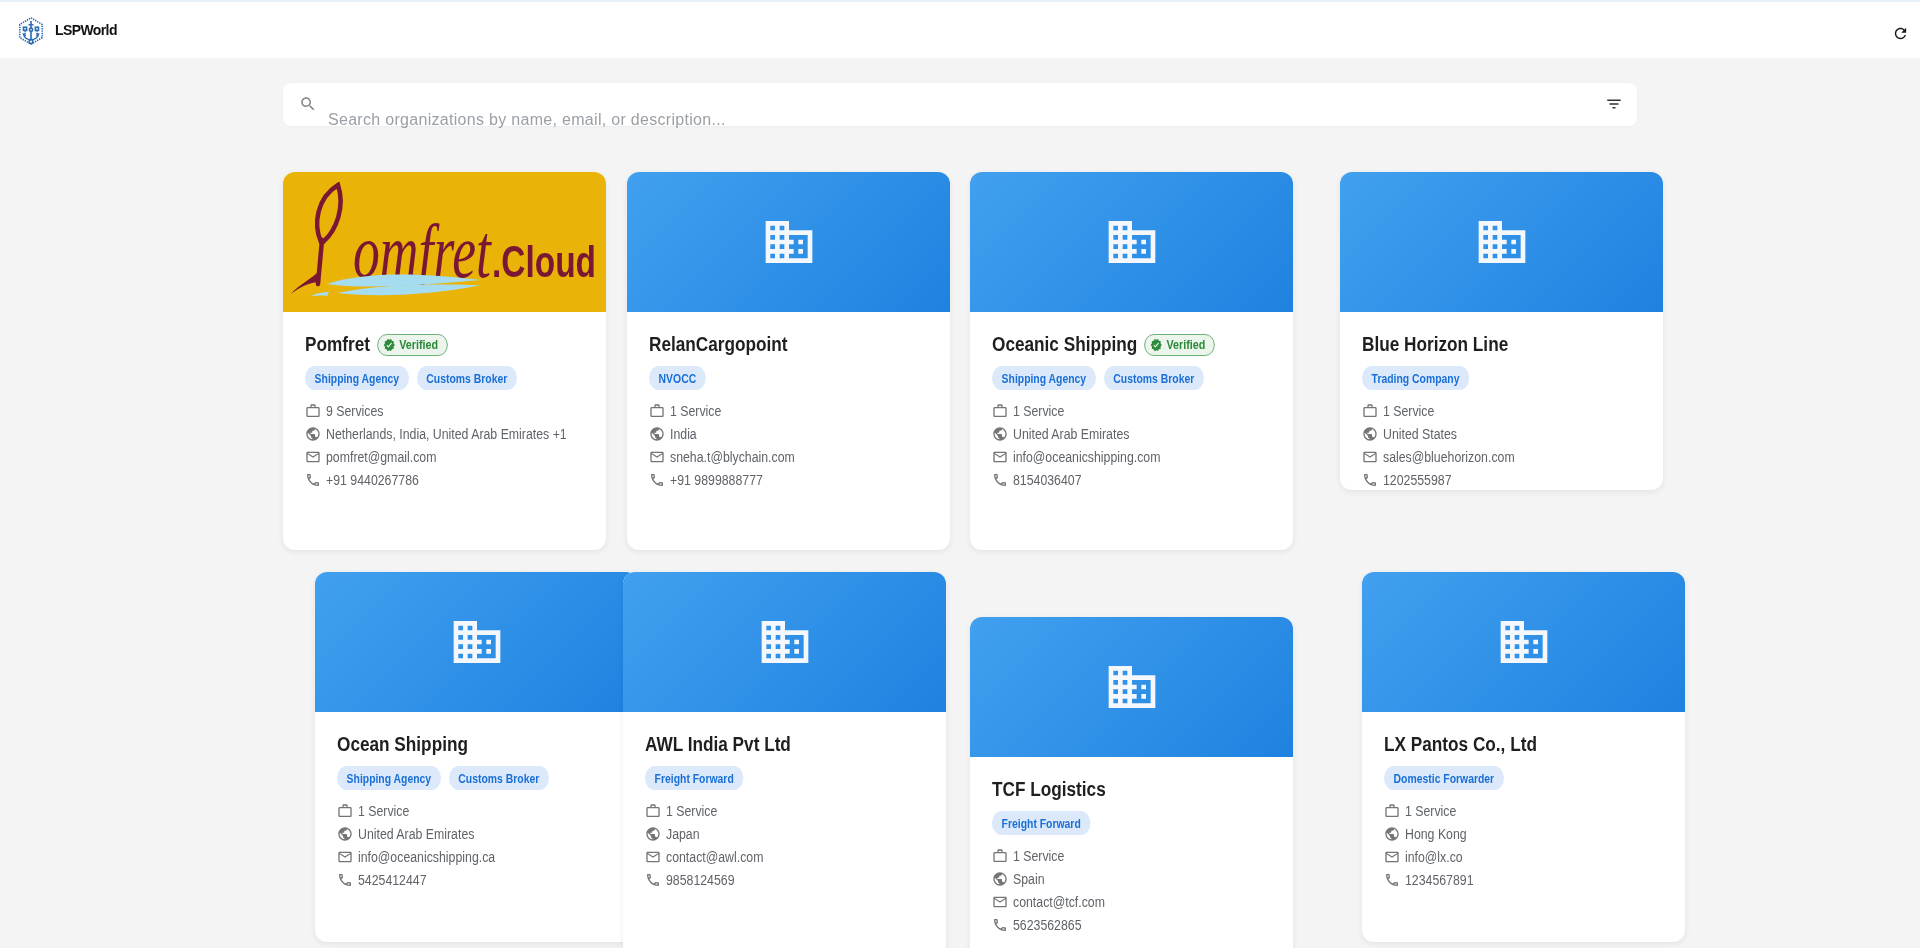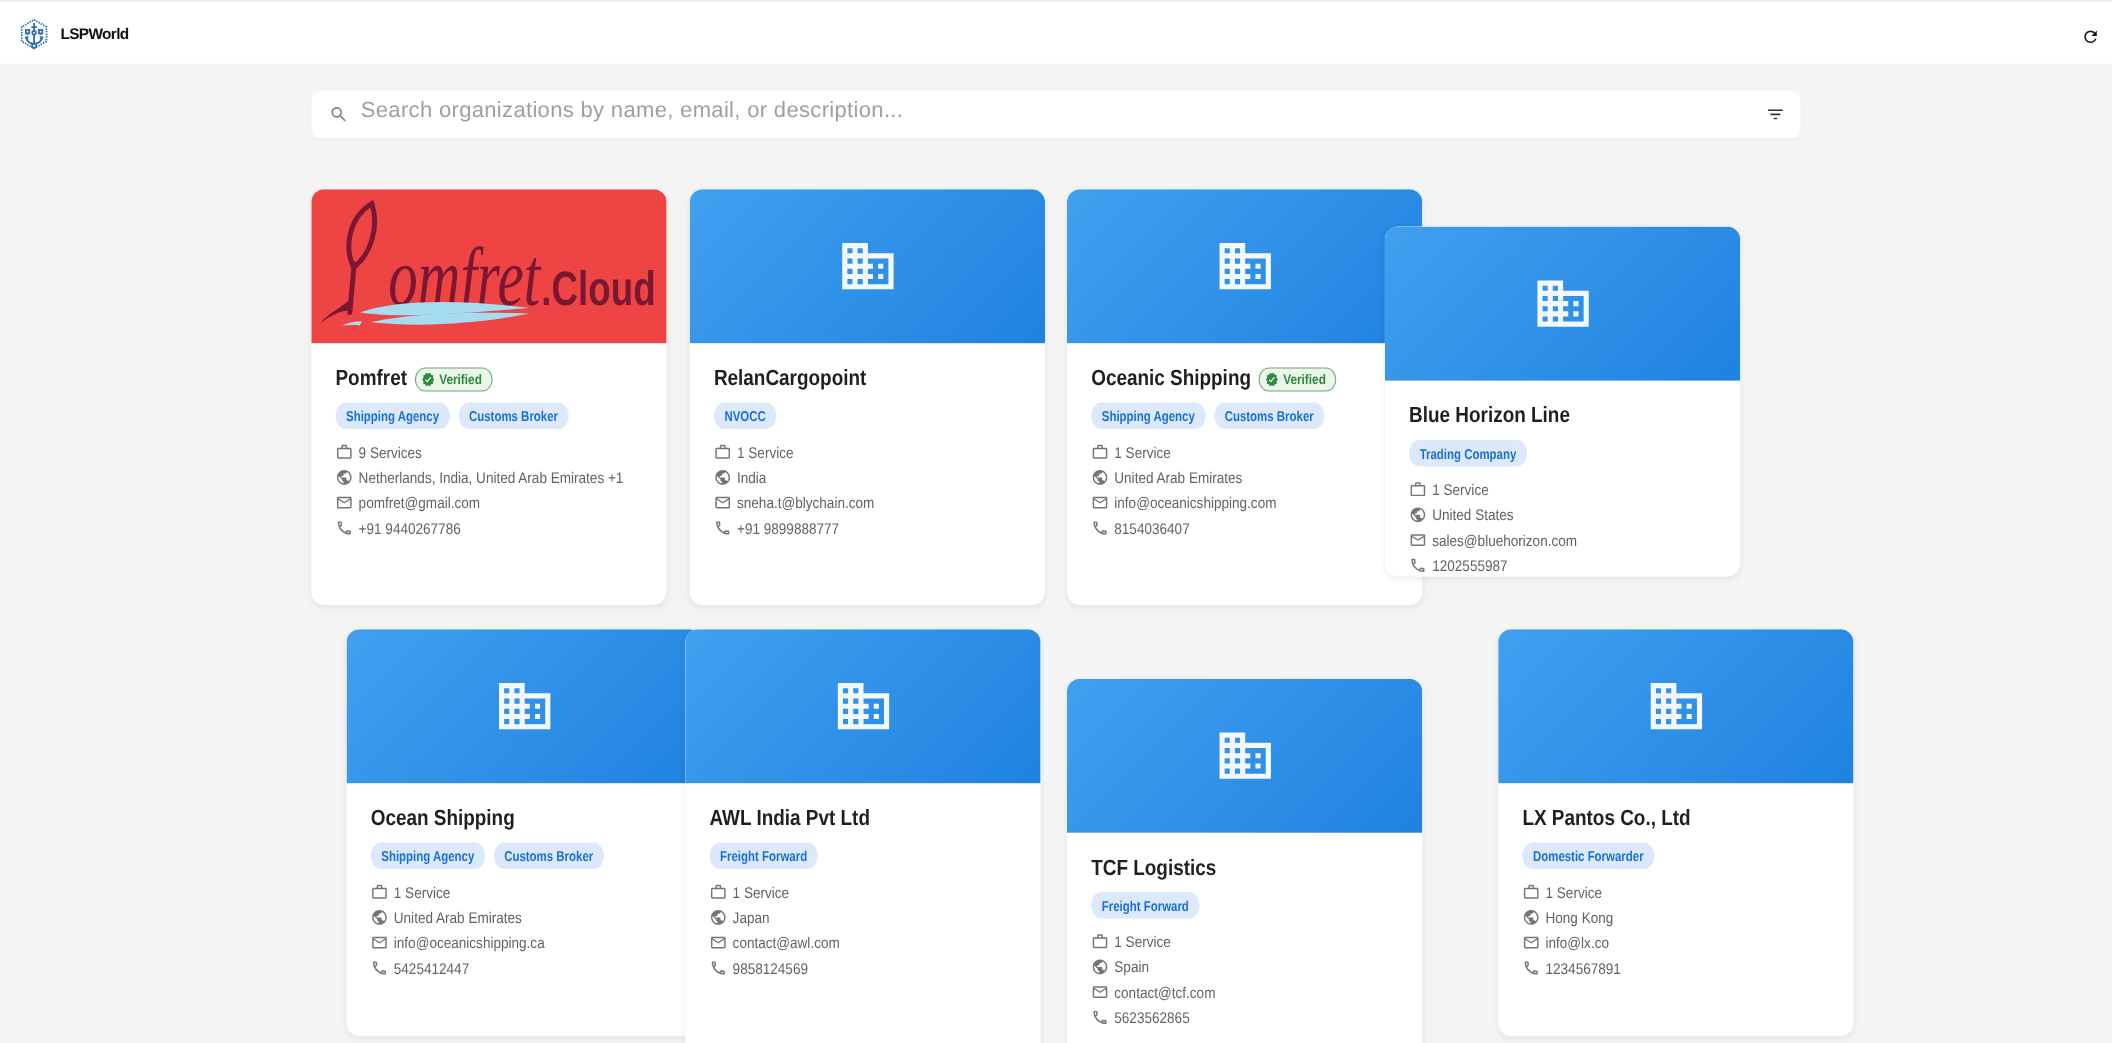--- a/index.html
+++ b/index.html
@@ -4,25 +4,25 @@
 <style>
 * { margin:0; padding:0; box-sizing:border-box; }
 html,body { width:1920px; height:948px; background:#f4f4f4; font-family:"Liberation Sans", sans-serif; overflow:hidden; }
 .topstrip { position:absolute; left:0; top:0; width:1920px; height:2px; background:#e9f1f8; }
 .appbar { position:absolute; left:0; top:2px; width:1920px; height:56px; background:#ffffff; }
 .logo { position:absolute; left:16px; top:14px; }
 .brand { position:absolute; left:55px; top:20px; font-size:14px; font-weight:bold; color:#111111; letter-spacing:-0.6px; }
 .refresh { position:absolute; left:1892px; top:23px; }
 .searchbar { position:absolute; left:283px; top:83px; width:1354px; height:43px; background:#ffffff; border-radius:8px; box-shadow:0 1px 2px rgba(0,0,0,0.03); }
 .searchicon { position:absolute; left:16px; top:12px; }
-.placeholder { position:absolute; left:45px; top:6px; font-size:20px; color:#9aa0a6; letter-spacing:0.3px; }
+.placeholder { position:absolute; left:45px; top:28px; font-size:16px; color:#9aa0a6; letter-spacing:0.3px; }
 .filtericon { position:absolute; right:14px; top:12px; }
 .card { position:absolute; width:323px; background:#ffffff; border-radius:12px; box-shadow:0 2px 6px rgba(0,0,0,0.07); overflow:hidden; }
 .chead { height:140px; background:linear-gradient(135deg,#41a0ef 0%,#1f82e0 100%); display:flex; align-items:center; justify-content:center; }
-.chead.white { background:#ef4444; }
+.chead.white { background:#eab308; }
 .cbody { padding:19px 16px 0 22px; }
 .trow { display:flex; align-items:center; height:27px; transform:scaleX(0.86); transform-origin:0 50%; }
 .ctitle { font-size:20px; font-weight:bold; color:#1f1f1f; white-space:nowrap; }
 .vbadge { display:inline-flex; align-items:center; margin-left:8px; height:22px; padding:0 10px 0 6px; border:1px solid #66ab6d; border-radius:11px; background:#ebf5ec; }
 .vbadge svg { margin-right:5px; }
 .vbadge span { font-size:12.5px; font-weight:bold; color:#2c8a38; }
 .chips { margin-top:8px; height:24px; display:flex; transform:scaleX(0.8); transform-origin:0 50%; }
 .chip { display:inline-flex; align-items:center; height:24px; padding:0 12px; background:#dbe9fb; border-radius:12px; margin-right:10px; font-size:13px; font-weight:bold; color:#1a6fd6; letter-spacing:0; }
 .ilist { margin-top:9px; }
 .irow { display:flex; align-items:center; height:23px; }
@@ -196,21 +196,21 @@
         </div>
         <div class="irow">
           <svg width="16" height="16" viewBox="0 0 24 24" fill="#757575">
             <path d="M6.54 5c.06.89.21 1.76.45 2.59l-1.2 1.2c-.41-1.2-.67-2.47-.76-3.79h1.51m9.86 12.02c.85.24 1.72.39 2.6.45v1.49c-1.32-.09-2.59-.35-3.8-.75l1.2-1.19M7.5 3H4c-.55 0-1 .45-1 1 0 9.39 7.61 17 17 17 .55 0 1-.45 1-1v-3.49c0-.55-.45-1-1-1-1.24 0-2.45-.2-3.57-.57-.1-.04-.21-.05-.31-.05-.26 0-.51.1-.71.29l-2.2 2.2c-2.83-1.44-5.15-3.75-6.59-6.59l2.2-2.21c.28-.26.36-.65.25-1C8.7 6.45 8.5 5.25 8.5 4c0-.55-.45-1-1-1z"></path>
           </svg>
           <span>8154036407</span>
         </div>
       </div>
 </div>
 </div>
-<div class="card" style="left:1259px;top:172px;height:318px;margin-top:34px;">
+<div class="card" style="left:1340px;top:172px;height:318px;">
 <div class="chead">
       <svg width="56" height="56" viewBox="0 0 24 24" fill="#f4f8fd">
         <path fill-rule="evenodd" d="M12 7V3H2v18h20V7H12zM6 19H4v-2h2v2zm0-4H4v-2h2v2zm0-4H4V9h2v2zm0-4H4V5h2v2zm4 12H8v-2h2v2zm0-4H8v-2h2v2zm0-4H8V9h2v2zm0-4H8V5h2v2zm10 12h-8v-2h2v-2h-2v-2h2v-2h-2V9h8v10zm-2-8h-2v2h2v-2zm0 4h-2v2h2v-2z"></path>
       </svg>
     </div>
 <div class="cbody">
   <div class="trow">
         <span class="ctitle">Blue Horizon Line</span>
       </div>
   <div class="chips">

